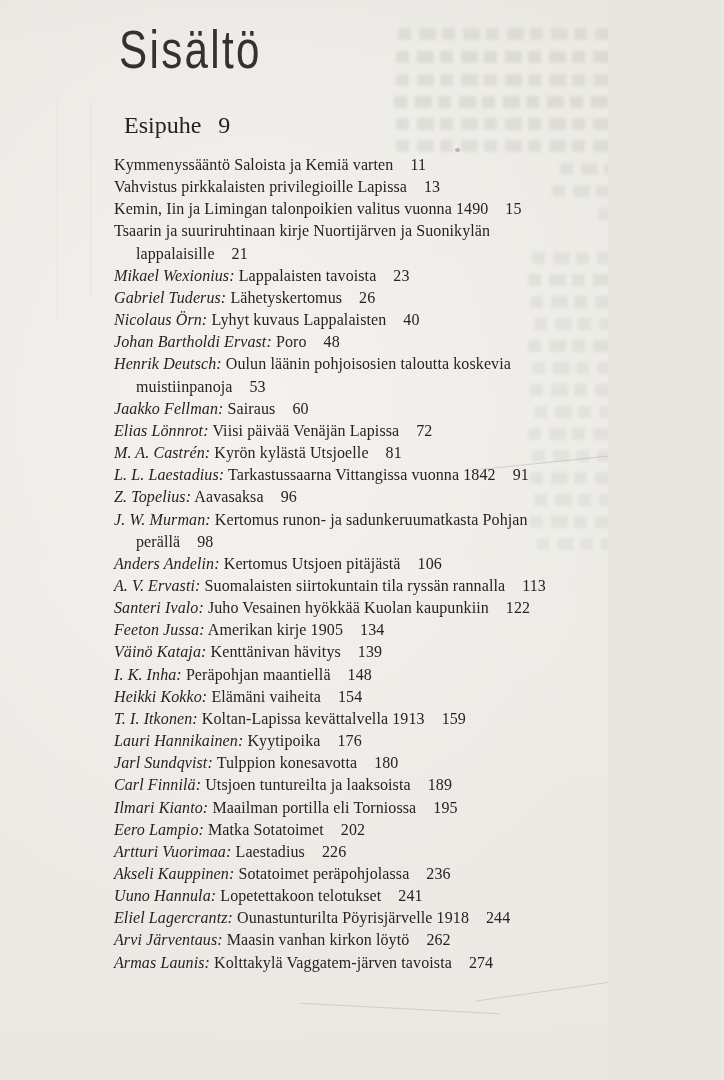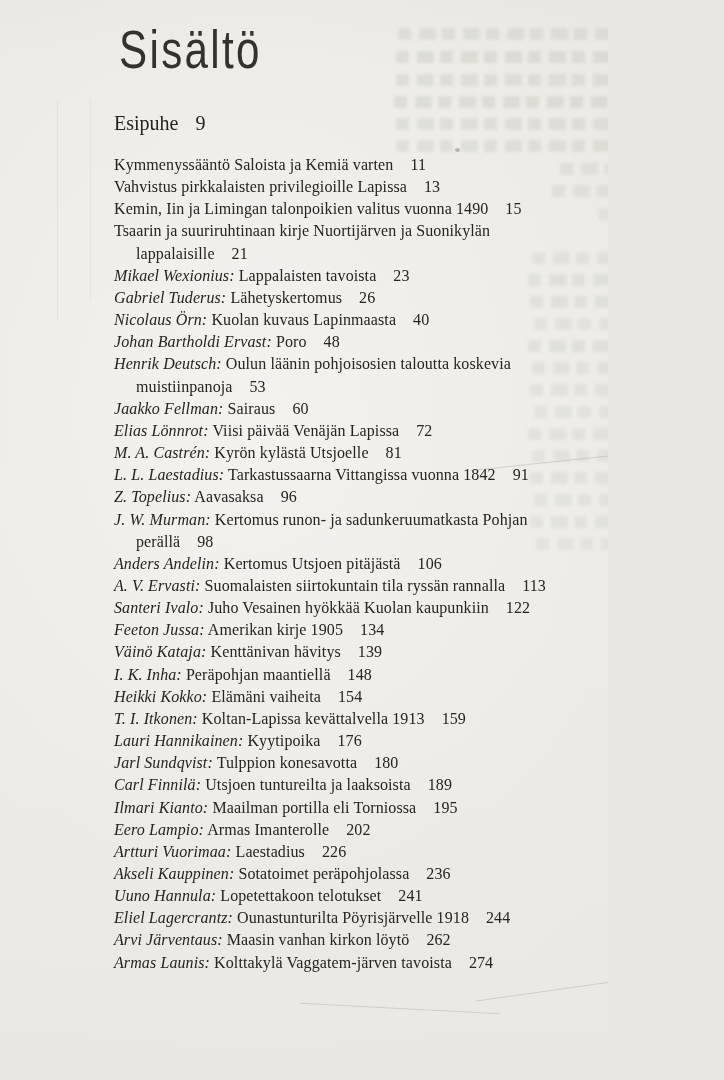--- a/index.html
+++ b/index.html
@@ -15,21 +15,21 @@
       linear-gradient(180deg,#e6e4df 0%,#ebe9e4 5%,#ecebe6 60%,#eae8e3 93%,#e7e5e0 100%);
     color:#262320;
   }
   .title{
     position:absolute;left:119px;top:20px;margin:0;
     font-family:"Liberation Sans","DejaVu Sans",sans-serif;
     font-weight:300;font-size:54px;line-height:1.1;
     letter-spacing:3px;color:#34322e;
     transform:scaleX(0.78);transform-origin:0 0;
   }
-  .preface{position:absolute;left:114px;top:112px;font-size:20px;white-space:nowrap;}
+  .preface{position:absolute;left:124px;top:112px;font-size:24px;white-space:nowrap;}
   .toc{position:absolute;left:114px;top:154px;}
   .toc-line{font-size:16px;line-height:22.15px;white-space:nowrap;letter-spacing:.1px;}
   .toc-line.wrap{padding-left:22px;font-family:Liberation Serif, serif;}
   .author{font-style:italic;}
   .pg{padding-left:17px;}
   
   .bleed{
     position:absolute;height:12px;border-radius:2px;
     background:repeating-linear-gradient(90deg,#8a9183 0 13px,rgba(0,0,0,0) 13px 21px,#8a9183 21px 38px,rgba(0,0,0,0) 38px 44px);
     filter:blur(1.4px);
@@ -82,21 +82,21 @@
   <div class="preface"><span>Esipuhe</span><span class="pg">9</span></div>
 
   <div class="toc" id="toc">
       <div class="toc-line"><span>Kymmenyssääntö Saloista ja Kemiä varten</span><span class="pg">11</span></div>
       <div class="toc-line"><span>Vahvistus pirkkalaisten privilegioille Lapissa</span><span class="pg">13</span></div>
       <div class="toc-line"><span>Kemin, Iin ja Limingan talonpoikien valitus vuonna 1490</span><span class="pg">15</span></div>
       <div class="toc-line"><span>Tsaarin ja suuriruhtinaan kirje Nuortijärven ja Suonikylän</span></div>
       <div class="toc-line wrap"><span>lappalaisille</span><span class="pg">21</span></div>
       <div class="toc-line"><i class="author">Mikael Wexionius:</i> <span>Lappalaisten tavoista</span><span class="pg">23</span></div>
       <div class="toc-line"><i class="author">Gabriel Tuderus:</i> <span>Lähetyskertomus</span><span class="pg">26</span></div>
-      <div class="toc-line"><i class="author">Nicolaus Örn:</i> <span>Kuolan kuvaus Lapinmaasta</span><span class="pg">40</span></div>
+      <div class="toc-line"><i class="author">Nicolaus Örn:</i> <span>Lyhyt kuvaus Lappalaisten</span><span class="pg">40</span></div>
       <div class="toc-line"><i class="author">Johan Bartholdi Ervast:</i> <span>Poro</span><span class="pg">48</span></div>
       <div class="toc-line"><i class="author">Henrik Deutsch:</i> <span>Oulun läänin pohjoisosien taloutta koskevia</span></div>
       <div class="toc-line wrap"><span>muistiinpanoja</span><span class="pg">53</span></div>
       <div class="toc-line"><i class="author">Jaakko Fellman:</i> <span>Sairaus</span><span class="pg">60</span></div>
       <div class="toc-line"><i class="author">Elias Lönnrot:</i> <span>Viisi päivää Venäjän Lapissa</span><span class="pg">72</span></div>
       <div class="toc-line"><i class="author">M. A. Castrén:</i> <span>Kyrön kylästä Utsjoelle</span><span class="pg">81</span></div>
       <div class="toc-line"><i class="author">L. L. Laestadius:</i> <span>Tarkastussaarna Vittangissa vuonna 1842</span><span class="pg">91</span></div>
       <div class="toc-line"><i class="author">Z. Topelius:</i> <span>Aavasaksa</span><span class="pg">96</span></div>
       <div class="toc-line"><i class="author">J. W. Murman:</i> <span>Kertomus runon- ja sadunkeruumatkasta Pohjan</span></div>
       <div class="toc-line wrap"><span>perällä</span><span class="pg">98</span></div>
@@ -105,21 +105,21 @@
       <div class="toc-line"><i class="author">Santeri Ivalo:</i> <span>Juho Vesainen hyökkää Kuolan kaupunkiin</span><span class="pg">122</span></div>
       <div class="toc-line"><i class="author">Feeton Jussa:</i> <span>Amerikan kirje 1905</span><span class="pg">134</span></div>
       <div class="toc-line"><i class="author">Väinö Kataja:</i> <span>Kenttänivan hävitys</span><span class="pg">139</span></div>
       <div class="toc-line"><i class="author">I. K. Inha:</i> <span>Peräpohjan maantiellä</span><span class="pg">148</span></div>
       <div class="toc-line"><i class="author">Heikki Kokko:</i> <span>Elämäni vaiheita</span><span class="pg">154</span></div>
       <div class="toc-line"><i class="author">T. I. Itkonen:</i> <span>Koltan-Lapissa kevättalvella 1913</span><span class="pg">159</span></div>
       <div class="toc-line"><i class="author">Lauri Hannikainen:</i> <span>Kyytipoika</span><span class="pg">176</span></div>
       <div class="toc-line"><i class="author">Jarl Sundqvist:</i> <span>Tulppion konesavotta</span><span class="pg">180</span></div>
       <div class="toc-line"><i class="author">Carl Finnilä:</i> <span>Utsjoen tuntureilta ja laaksoista</span><span class="pg">189</span></div>
       <div class="toc-line"><i class="author">Ilmari Kianto:</i> <span>Maailman portilla eli Torniossa</span><span class="pg">195</span></div>
-      <div class="toc-line"><i class="author">Eero Lampio:</i> <span>Armas Imanterolle</span><span class="pg">202</span></div>
+      <div class="toc-line"><i class="author">Eero Lampio:</i> <span>Matka Sotatoimet</span><span class="pg">202</span></div>
       <div class="toc-line"><i class="author">Artturi Vuorimaa:</i> <span>Laestadius</span><span class="pg">226</span></div>
       <div class="toc-line"><i class="author">Akseli Kauppinen:</i> <span>Sotatoimet peräpohjolassa</span><span class="pg">236</span></div>
       <div class="toc-line"><i class="author">Uuno Hannula:</i> <span>Lopetettakoon telotukset</span><span class="pg">241</span></div>
       <div class="toc-line"><i class="author">Eliel Lagercrantz:</i> <span>Ounastunturilta Pöyrisjärvelle 1918</span><span class="pg">244</span></div>
       <div class="toc-line"><i class="author">Arvi Järventaus:</i> <span>Maasin vanhan kirkon löytö</span><span class="pg">262</span></div>
       <div class="toc-line"><i class="author">Armas Launis:</i> <span>Kolttakylä Vaggatem-järven tavoista</span><span class="pg">274</span></div>
     </div>
 
 </div>
 

